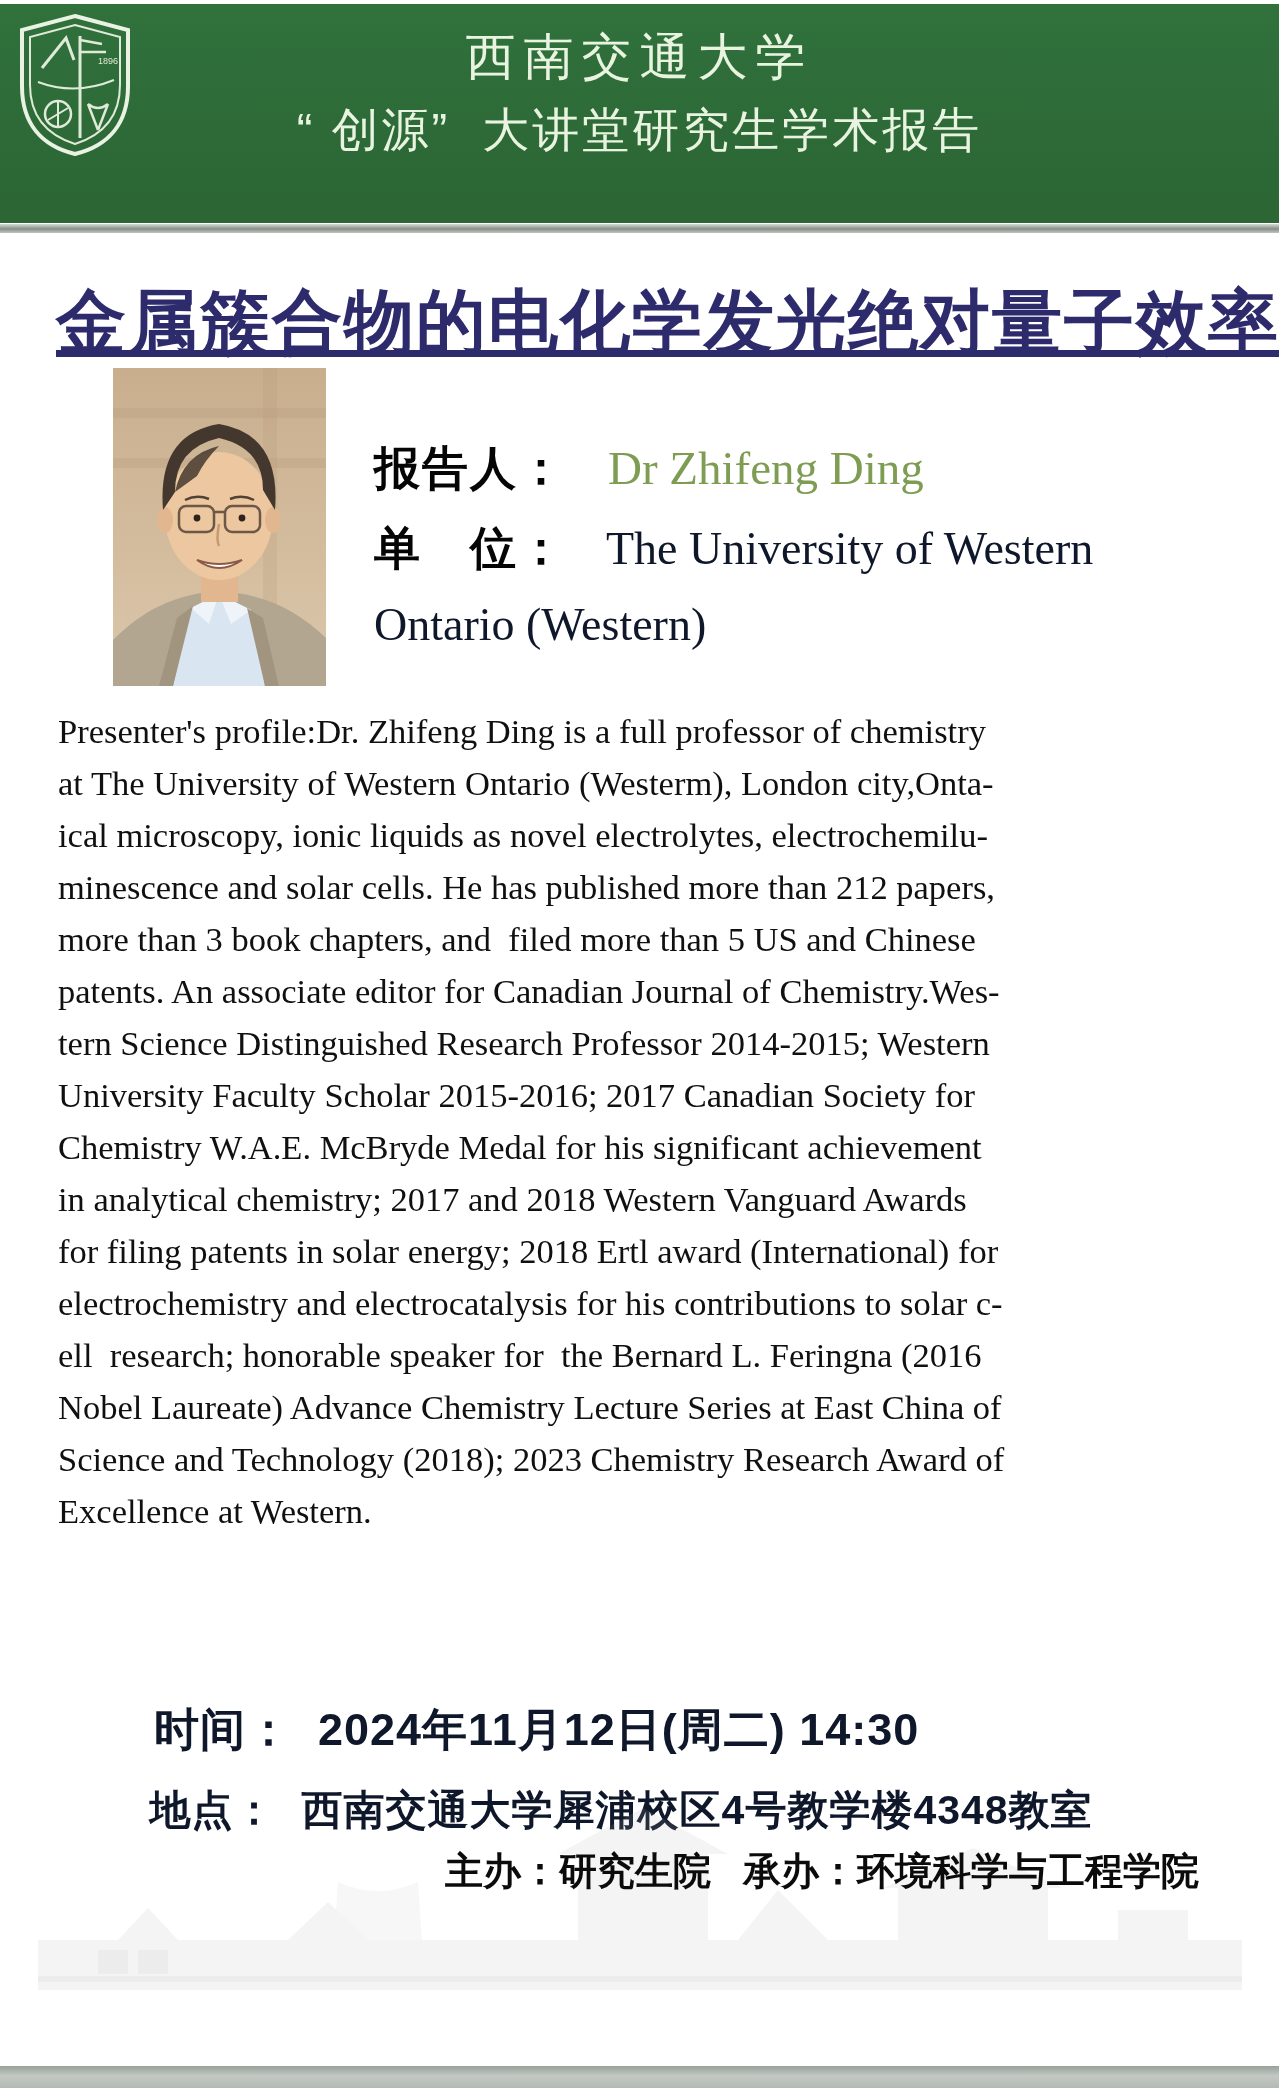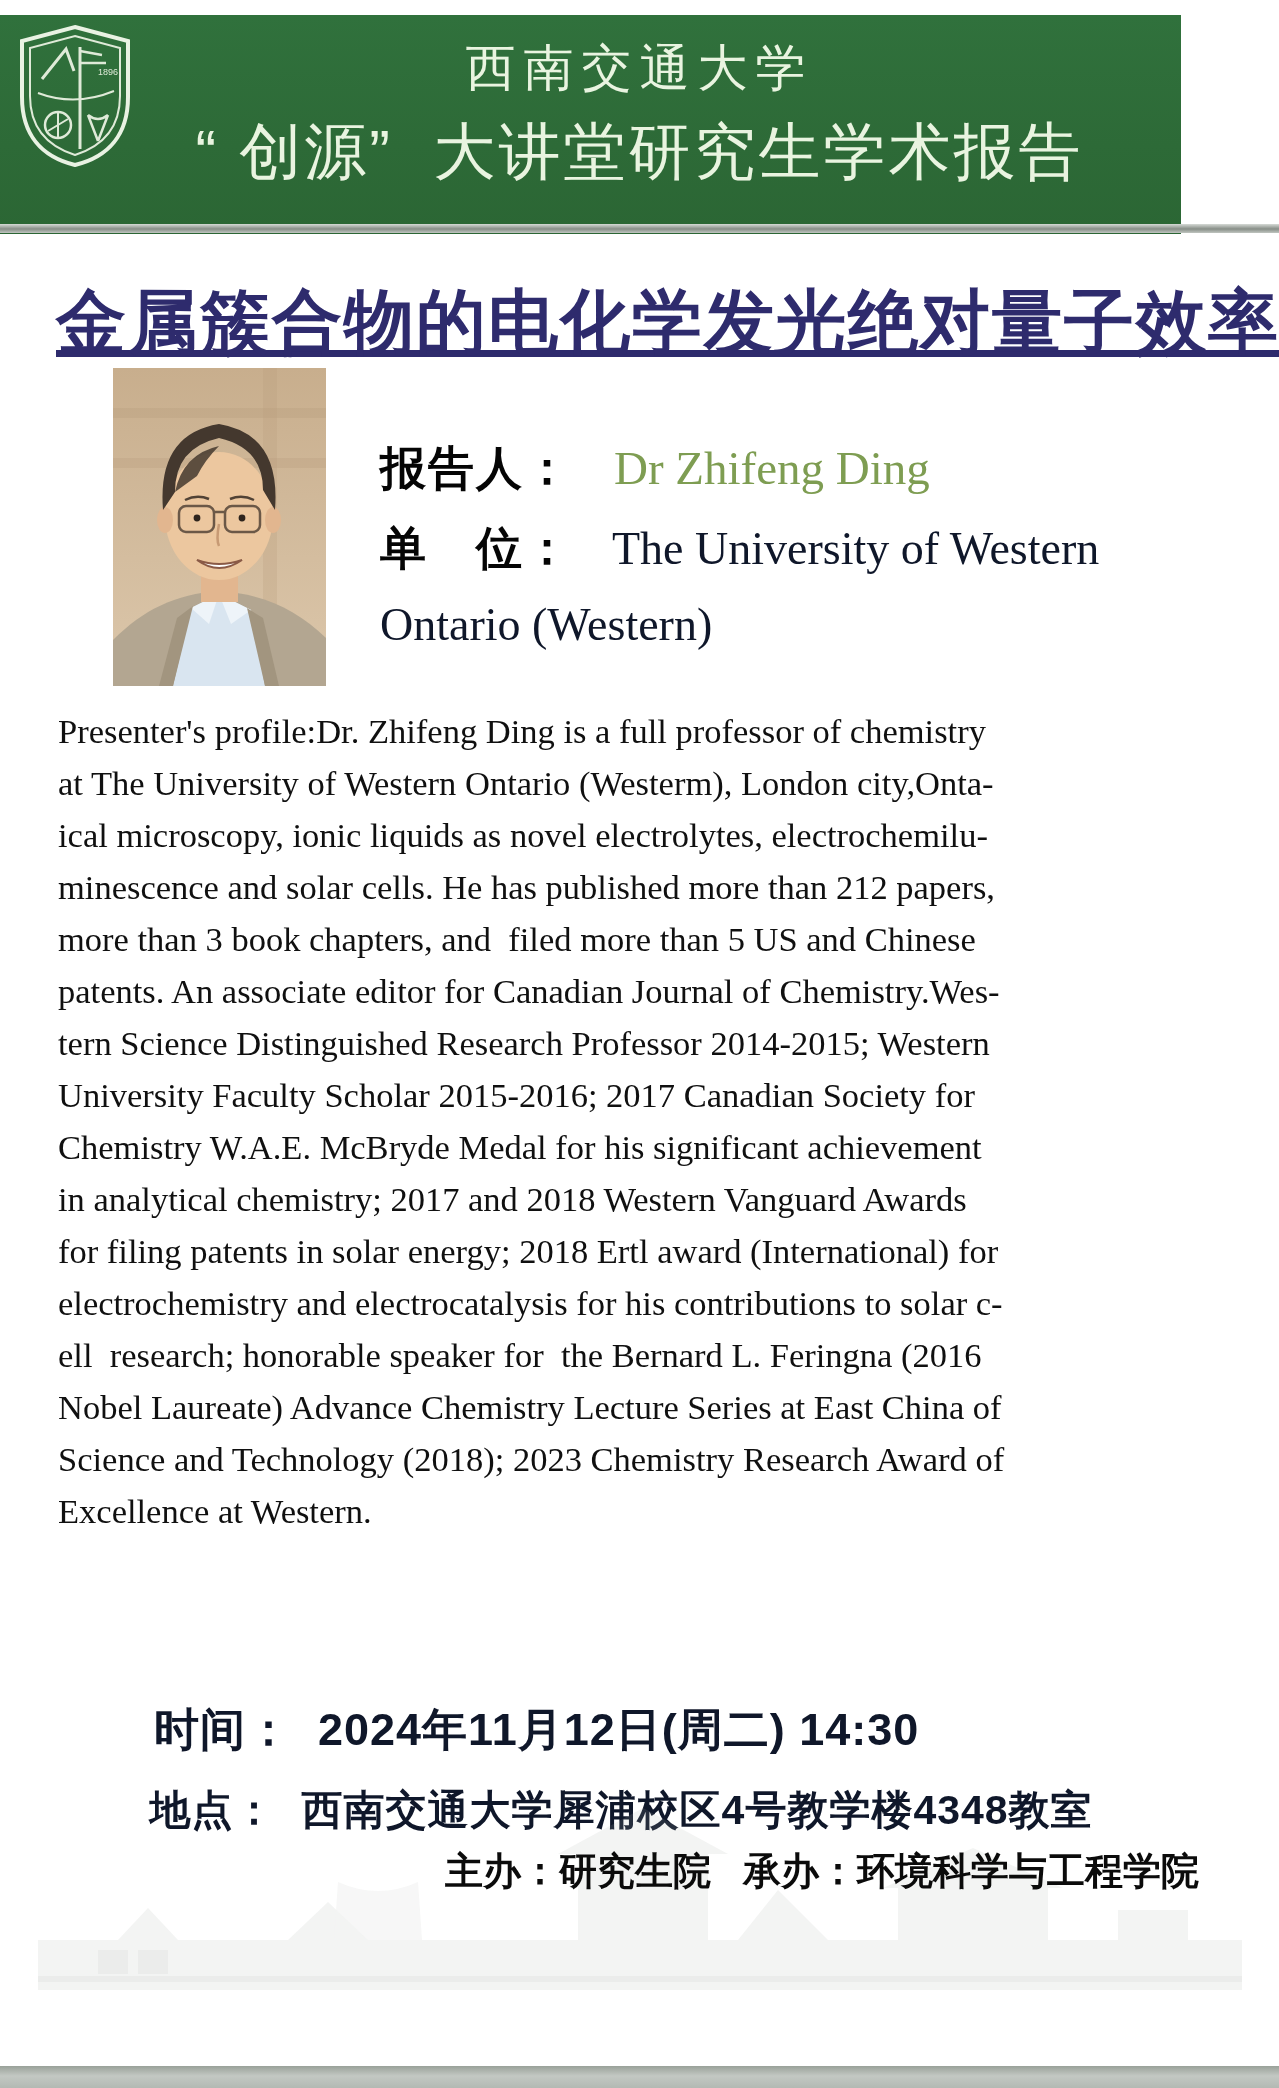--- a/index.html
+++ b/index.html
@@ -2,39 +2,39 @@
 <html><head>
 <meta charset="utf-8">
 <style>
   html,body{margin:0;padding:0;background:#ffffff;}
   .poster{
     position:relative;width:1279px;height:2088px;background:#ffffff;overflow:hidden;
     font-family:"Liberation Sans",sans-serif;
   }
   
   .banner{
-    position:absolute;left:0;top:15px;width:1181px;height:219px;
+    position:absolute;left:0;top:4px;width:1279px;height:219px;
     background:linear-gradient(180deg,#30713c 0%,#2d6a37 60%,#2b6634 100%);
   }
   .logo{position:absolute;left:14px;top:8px;width:122px;height:146px;}
   .banner-text{position:absolute;left:0;top:0;width:1279px;text-align:center;color:#e9f4e0;}
   .banner-line1{margin-top:20px;font-size:50px;letter-spacing:8px;font-weight:500;text-align:center;}
-  .banner-line2{margin-top:8px;font-size:62px;letter-spacing:3px;font-weight:500;white-space:pre;}
+  .banner-line2{margin-top:8px;font-size:47px;letter-spacing:3px;font-weight:500;white-space:pre;}
   .divider{
     position:absolute;left:0;top:224px;width:1279px;height:9px;
     background:linear-gradient(180deg,#d6dad6 0%,#878e87 55%,#c0c5c0 100%);
   }
   
   .lecture-title{
     position:absolute;left:56px;top:276px;width:1200px;
     font-size:70px;font-weight:bold;color:#2e2b6d;letter-spacing:2px;white-space:nowrap;text-decoration:underline;
   }
   
   .photo{position:absolute;left:113px;top:368px;width:213px;height:318px;overflow:hidden;}
-  .info{position:absolute;left:374px;top:438px;width:820px;margin-left:6px;}
+  .info{position:absolute;left:374px;top:438px;width:820px;}
   .info-row{display:flex;align-items:baseline;height:80px;}
   .cn-label{font-size:46px;font-weight:bold;color:#050505;letter-spacing:2px;white-space:pre;flex:0 0 auto;}
   .name-green{font-family:"Liberation Serif",serif;font-size:47px;color:#7e9d52;margin-left:42px;white-space:nowrap;}
   .serif-val{font-family:"Liberation Serif",serif;font-size:46px;color:#0f172a;white-space:nowrap;}
   .info-row2 .serif-val{margin-left:40px;}
   .info-row3{height:80px;display:flex;align-items:baseline;}
   
   .profile{
     position:absolute;left:58px;top:705px;width:1160px;
     font-family:"Liberation Serif",serif;font-size:34.5px;color:#101010;

